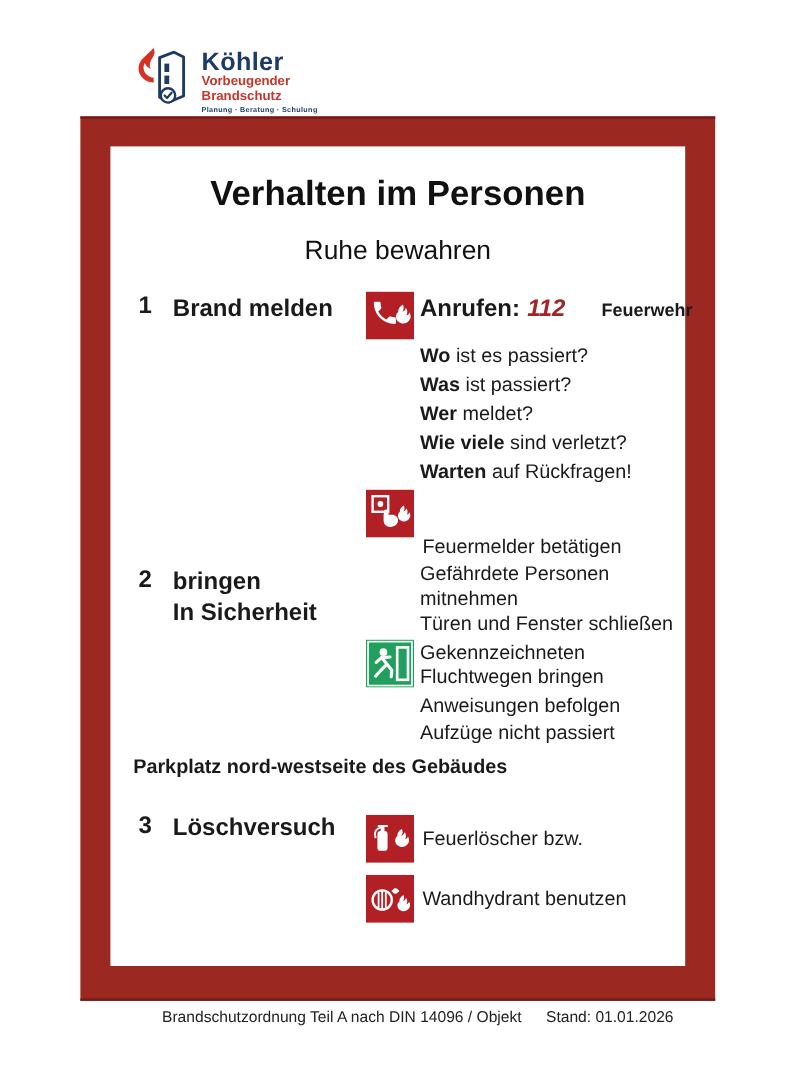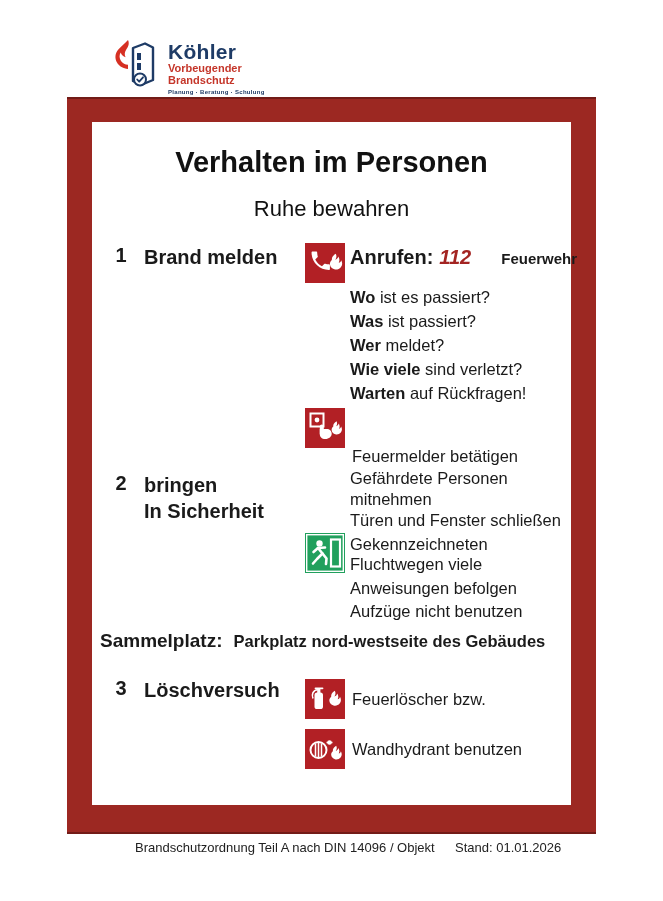--- a/index.html
+++ b/index.html
@@ -139,39 +139,38 @@
 
     <div class="step-num" id="s2-num">2</div>
     <div class="step-head" id="s2-head">
       <div>bringen</div>
       <div>In Sicherheit</div>
     </div>
 
     <div id="s2-items">
       <p class="s2-item">Gefährdete Personen mitnehmen</p>
       <p class="s2-item nowrap gap">Türen und Fenster schließen</p>
-      <p class="s2-item narrow gap">Gekennzeichneten Fluchtwegen viele</p>
+      <p class="s2-item narrow gap">Gekennzeichneten Fluchtwegen bringen</p>
       <p class="s2-item nowrap gap">Anweisungen befolgen</p>
-      <p class="s2-item nowrap">Aufzüge nicht benutzen</p>
+      <p class="s2-item nowrap">Aufzüge nicht passiert</p>
     </div>
 
     <span class="picto" id="icon-exit">
       <svg viewBox="0 0 40 40">
         <rect width="40" height="40" fill="#21a05d"></rect>
         <rect x="1.7" y="1.7" width="36.6" height="36.6" fill="none" stroke="#ffffff" stroke-width="1.4"></rect>
         <rect x="26" y="6.5" width="9" height="27" fill="none" stroke="#ffffff" stroke-width="2.2"></rect>
         <circle cx="14.5" cy="10.5" r="3.2" fill="#ffffff"></circle>
         <path d="M8.5 19 L13 15 L20 14.5" fill="none" stroke="#ffffff" stroke-width="2.6" stroke-linecap="round" stroke-linejoin="round"></path>
         <path d="M13 15 L17.5 20.5 L12 26 L8 30.5" fill="none" stroke="#ffffff" stroke-width="2.6" stroke-linecap="round" stroke-linejoin="round"></path>
         <path d="M17.5 20.5 L21.5 25.5 L21 31" fill="none" stroke="#ffffff" stroke-width="2.6" stroke-linecap="round" stroke-linejoin="round"></path>
       </svg>
     </span>
 
     <div id="assembly">
-      <span class="assembly-label">Sammelplatz:</span>
       <span class="assembly-value">Parkplatz nord-westseite des Gebäudes</span>
     </div>
 
     <div class="step-num" id="s3-num">3</div>
     <div class="step-head" id="s3-head">
       <div>Löschversuch</div>
     </div>
 
     <span class="picto" id="icon-ext">
       <svg viewBox="0 0 40 40">

